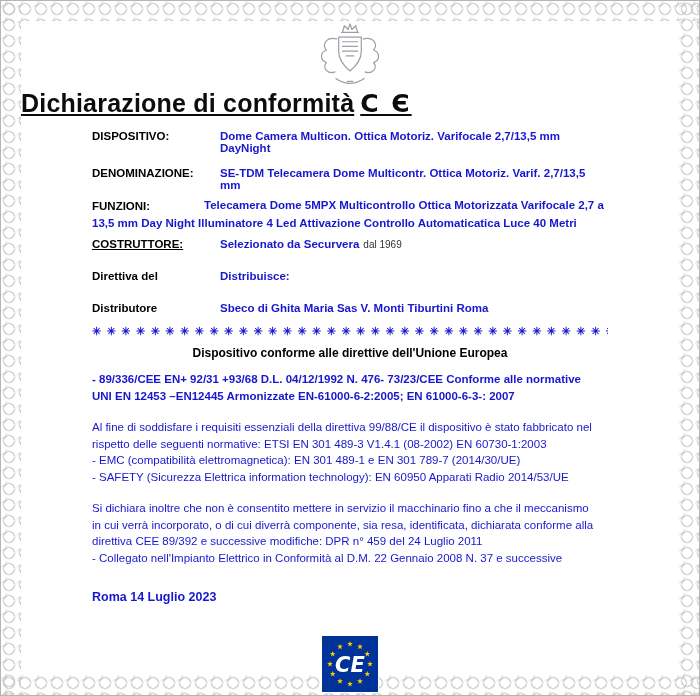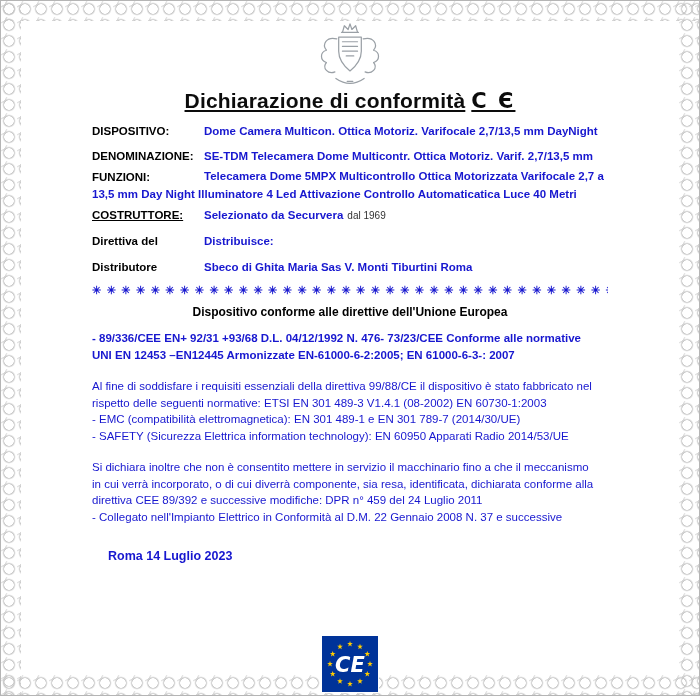--- a/index.html
+++ b/index.html
@@ -26,52 +26,52 @@
   .lace.bottom{bottom:0;}
   .lace.v{top:0;bottom:0;width:20px;}
   .lace.left{left:0;}
   .lace.right{right:0;}
 
   .sheet{position:absolute;inset:20px;background:#fff;z-index:2;}
 
   .crest{text-align:center;margin-top:0;height:66px;}
 
   .title{
-    text-align:center;font-size:21px;font-weight:bold;color:var(--ink);
+    text-align:left;font-size:25px;font-weight:bold;color:var(--ink);
     margin:2px 0 0;text-decoration:underline;letter-spacing:.2px;
   }
   .title .ce{font-family:"DejaVu Sans", sans-serif;letter-spacing:2px;margin-left:6px;}
 
   .content{width:516px;margin:12px auto 0;font-size:11.5px;color:#111;}
 
   .fgrid{display:grid;grid-template-columns:112px 1fr;row-gap:13px;align-items:baseline;}
   .lbl{font-weight:bold;color:#000;}
   .lbl.u{text-decoration:underline;}
-  .val{color:var(--blue);font-weight:bold;}
+  .val{color:var(--blue);font-weight:bold;margin-left:16px;}
   .val .suffix{color:#333;font-weight:normal;font-size:10px;margin-left:4px;}
 
   .funzioni{position:relative;margin-top:5px;}
   .funzioni .lbl{position:absolute;left:0;top:4px;}
   .funzioni p{margin:0;text-indent:112px;color:var(--blue);font-weight:bold;line-height:18px;}
 
-  .cgrid{display:grid;grid-template-columns:112px 1fr;row-gap:14px;margin-top:6px;align-items:baseline;}
+  .cgrid{display:grid;grid-template-columns:112px 1fr;row-gap:20px;margin-top:6px;align-items:baseline;}
 
   .sep{
     color:var(--blue);font-size:11px;letter-spacing:1.2px;margin:11px 0 4px;
     white-space:nowrap;overflow:hidden;font-weight:bold;
   }
 
   .heading{text-align:center;font-weight:bold;font-size:12px;color:#000;margin:8px 0 11px;}
 
   .block{color:var(--blue);line-height:16.5px;}
   .block.bold{font-weight:bold;}
   .block.m{margin-top:15px;}
 
   .footer{display:flex;justify-content:space-between;align-items:flex-end;margin-top:24px;}
-  .date{color:var(--blue);font-weight:bold;font-size:12.5px;margin-left:16px;margin-bottom:14px;text-align:right;}
+  .date{color:var(--blue);font-weight:bold;font-size:12.5px;margin-left:0;margin-bottom:14px;text-align:right;}
   .sig{text-align:center;margin-right:6px;}
   .sig-name{font-family:"Liberation Serif", serif;font-style:italic;font-weight:bold;font-size:12.5px;color:#1a1a1a;}
   .sig-title{font-family:"Liberation Serif", serif;font-style:italic;font-size:9px;color:#333;margin-top:1px;}
   .sig-scribble{margin-top:2px;}
 
   .flag{position:absolute;left:50%;bottom:2px;transform:translateX(-50%);z-index:6;line-height:0;}
 </style>
 </head>
 <body>
 

